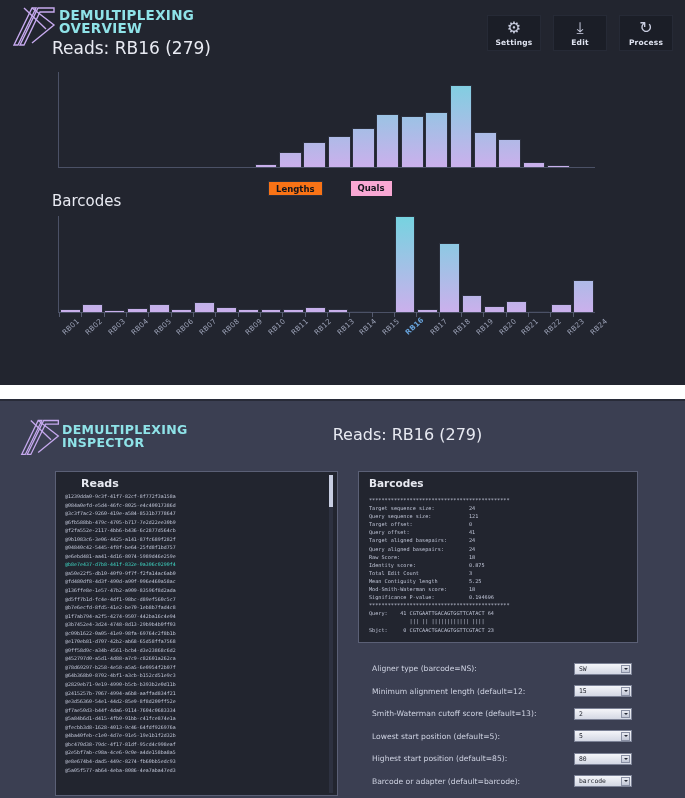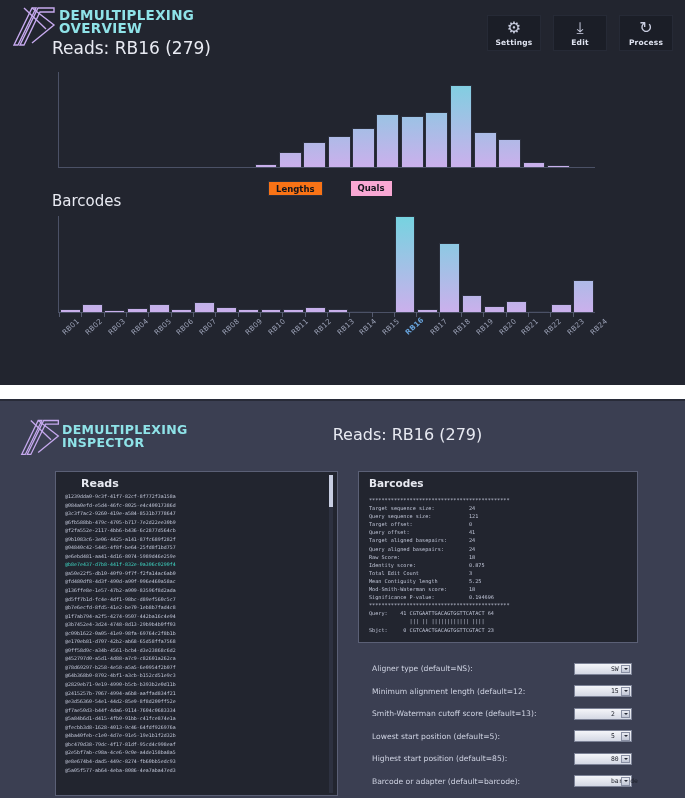--- a/index.html
+++ b/index.html
@@ -204,21 +204,20 @@
   .fsel {
     width: 58px; height: 12px;
     background: linear-gradient(to bottom,#f4f5f9,#d4d8e4);
     border: 1px solid #7c8296;
     display: flex; align-items: center;
     position: relative; cursor: pointer;
   }
   .fsel .v {
     font-size: 6.4px; color: #1c1f28; padding-left: 4px;
     font-family: "DejaVu Sans Mono", "Liberation Mono", monospace;
-    margin-left: 32px;
   }
   .fsel .arrowbox {
     position: absolute; right: 1px; top: 1px;
     width: 9px; height: 8.5px;
     background: linear-gradient(to bottom,#e8eaf1,#c2c7d6);
     border: 1px solid #8a90a4;
     display: flex; align-items: center; justify-content: center;
   }
   .fsel .arrowbox::after {
     content: ""; width: 0; height: 0;
@@ -456,21 +455,21 @@
 Mod-Smith-Waterman score:       18
 Significance P-value:           0.194696
 *********************************************
 Query:    41 CGTGAATTGACAGTGGTTCATACT 64
              ||| || |||||||||||| ||||
 Sbjct:     0 CGTCAACTGACAGTGGTTCGTACT 23</div>
     </div>
 
     <div class="form" id="settings-form">
         <div class="frow">
-          <div class="flabel">Aligner type (default=NS):</div>
+          <div class="flabel">Aligner type (barcode=NS):</div>
           <div class="fsel">
             <span class="v">SW</span>
             <span class="arrowbox"></span>
           </div>
         </div>
         <div class="frow">
           <div class="flabel">Minimum alignment length (default=12:</div>
           <div class="fsel">
             <span class="v">15</span>
             <span class="arrowbox"></span>

